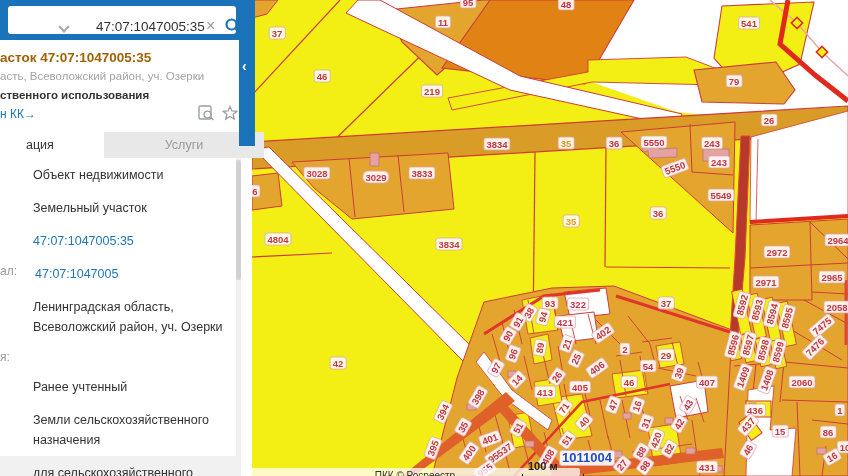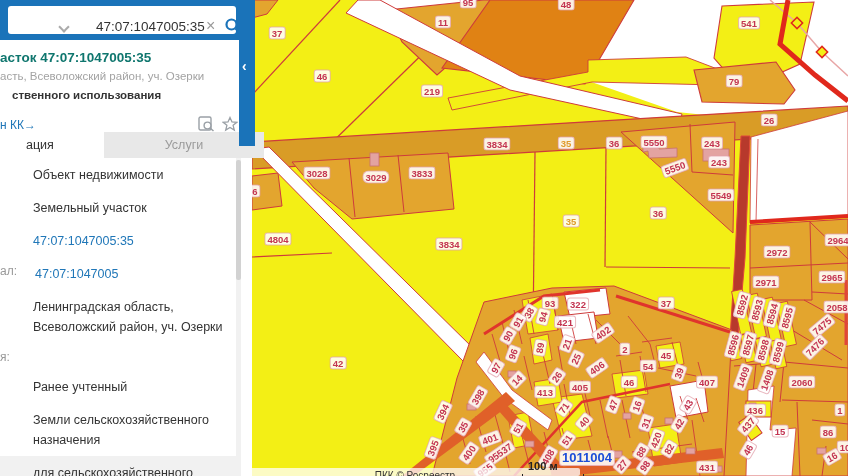--- a/index.html
+++ b/index.html
@@ -27,24 +27,24 @@
                 border:none;border-radius:3px;}
   #search-value{position:absolute;left:88px;top:13px;font:13.5px "Liberation Sans",sans-serif;color:#333;}
   #search-chevron{position:absolute;left:52px;top:17px;width:8px;height:8px;}
   #search-chevron::before{content:"";position:absolute;left:0;top:0;width:6px;height:6px;
      border-left:2px solid #aaa;border-bottom:2px solid #aaa;transform:rotate(-45deg);}
   #clear-icon{position:absolute;left:198px;top:11px;font:16px "Liberation Sans",sans-serif;color:#9a9a9a;cursor:pointer;}
   #mag-icon{position:absolute;left:216px;top:11px;}
   #collapse-strip{position:absolute;left:239px;top:0;width:16px;height:146px;background:#1a73b9;z-index:6;}
   #collapse-chevron{position:absolute;left:3px;top:58px;color:#fff;font:bold 14px "Liberation Sans",sans-serif;}
   #obj-header{position:absolute;left:0;top:40px;width:240px;}
-  #obj-title{margin:10px 0 0 0;font:bold 13.5px "Liberation Sans",sans-serif;color:#0f766e;white-space:nowrap;}
+  #obj-title{margin:10px 0 0 0;font:bold 13.5px "Liberation Sans",sans-serif;color:#a16207;white-space:nowrap;}
   #obj-subtitle{margin:5px 0 0 0;font:11.5px "Liberation Sans",sans-serif;color:#a3a3a3;white-space:nowrap;}
-  #obj-usage{margin:7px 0 0 0;font:bold 11.5px "Liberation Sans",sans-serif;color:#333;padding-left:12px;}
-  #plan-row{position:absolute;left:0;top:115px;width:240px;height:20px;}
+  #obj-usage{margin:7px 0 0 0;font:bold 11.5px "Liberation Sans",sans-serif;color:#333;}
+  #plan-row{position:absolute;left:0;top:104px;width:240px;height:20px;}
   #plan-link{font:12px "Liberation Sans",sans-serif;color:#2077b8;cursor:pointer;}
   #docsearch-icon{position:absolute;left:198px;top:1px;cursor:pointer;}
   #star-icon{position:absolute;left:222px;top:1px;cursor:pointer;}
   #tabs{position:absolute;left:0;top:132px;width:240px;height:26px;display:flex;padding-left:24px;}
   #tab-info{width:78px;background:#fff;font:12.5px "Liberation Sans",sans-serif;color:#333;
             line-height:26px;padding-left:2px;cursor:pointer;}
   #tab-services{flex:1;background:#e8e8e8;font:12.5px "Liberation Sans",sans-serif;color:#9b9b9b;
             line-height:26px;text-align:center;cursor:pointer;}
   #info-rows{position:absolute;left:0;top:158px;width:240px;}
   .row{display:flex;padding:7px 0 6px 0;}
@@ -327,21 +327,21 @@
         <div class="plabel" style="left: 181px; top: 448px; transform: translate(-50%, -50%) rotate(-70deg);">395</div>
         <div class="plabel" style="left: 217px; top: 453px; transform: translate(-50%, -50%) rotate(-55deg);">400</div>
         <div class="plabel" style="left: 238px; top: 439px; transform: translate(-50%, -50%) rotate(-20deg);">401</div>
         <div class="plabel" style="left: 266px; top: 428px; transform: translate(-50%, -50%) rotate(-60deg);">51</div>
         <div class="plabel" style="left: 312px; top: 408px; transform: translate(-50%, -50%) rotate(-55deg);">71</div>
         <div class="plabel" style="left: 332px; top: 422px; transform: translate(-50%, -50%) rotate(-50deg);">40</div>
         <div class="plabel" style="left: 315px; top: 440px; transform: translate(-50%, -50%) rotate(-55deg);">51</div>
         <div class="plabel" style="left: 248px; top: 453px; transform: translate(-50%, -50%) rotate(-35deg);">95537</div>
         <div class="plabel" style="left: 296px; top: 457px; transform: translate(-50%, -50%) rotate(-60deg);">408</div>
         <div class="plabel" style="left: 233px; top: 470px; transform: translate(-50%, -50%) rotate(-35deg);">955</div>
-        <div class="plabel" style="left: 414px; top: 355px;">45</div>
+        <div class="plabel" style="left: 414px; top: 355px;">29</div>
         <div class="plabel" style="left: 396px; top: 366px;">54</div>
         <div class="plabel" style="left: 427px; top: 373px; transform: translate(-50%, -50%) rotate(-70deg);">39</div>
         <div class="plabel" style="left: 455px; top: 382px;">407</div>
         <div class="plabel" style="left: 361px; top: 405px; transform: translate(-50%, -50%) rotate(-70deg);">47</div>
         <div class="plabel" style="left: 385px; top: 406px; transform: translate(-50%, -50%) rotate(-70deg);">16</div>
         <div class="plabel" style="left: 394px; top: 423px; transform: translate(-50%, -50%) rotate(-70deg);">31</div>
         <div class="plabel" style="left: 436px; top: 405px; transform: translate(-50%, -50%) rotate(-60deg);">43</div>
         <div class="plabel" style="left: 427px; top: 424px; transform: translate(-50%, -50%) rotate(-60deg);">42</div>
         <div class="plabel" style="left: 404px; top: 440px; transform: translate(-50%, -50%) rotate(-70deg);">420</div>
         <div class="plabel" style="left: 417px; top: 449px; transform: translate(-50%, -50%) rotate(-60deg);">82</div>

